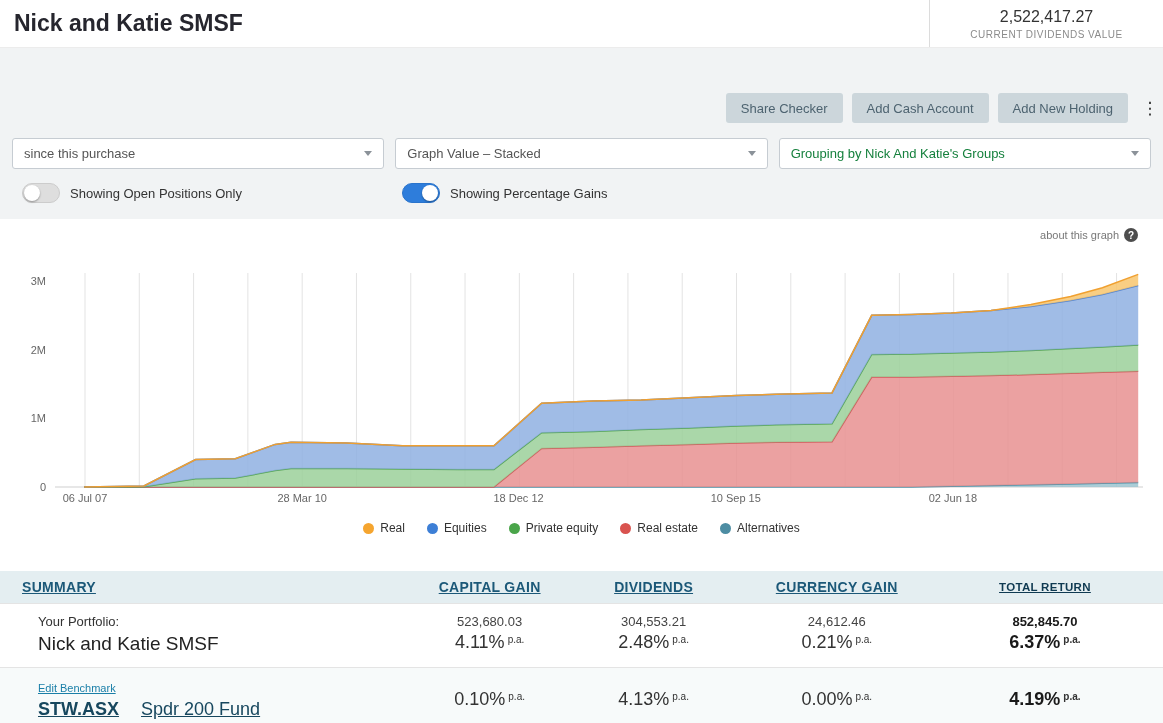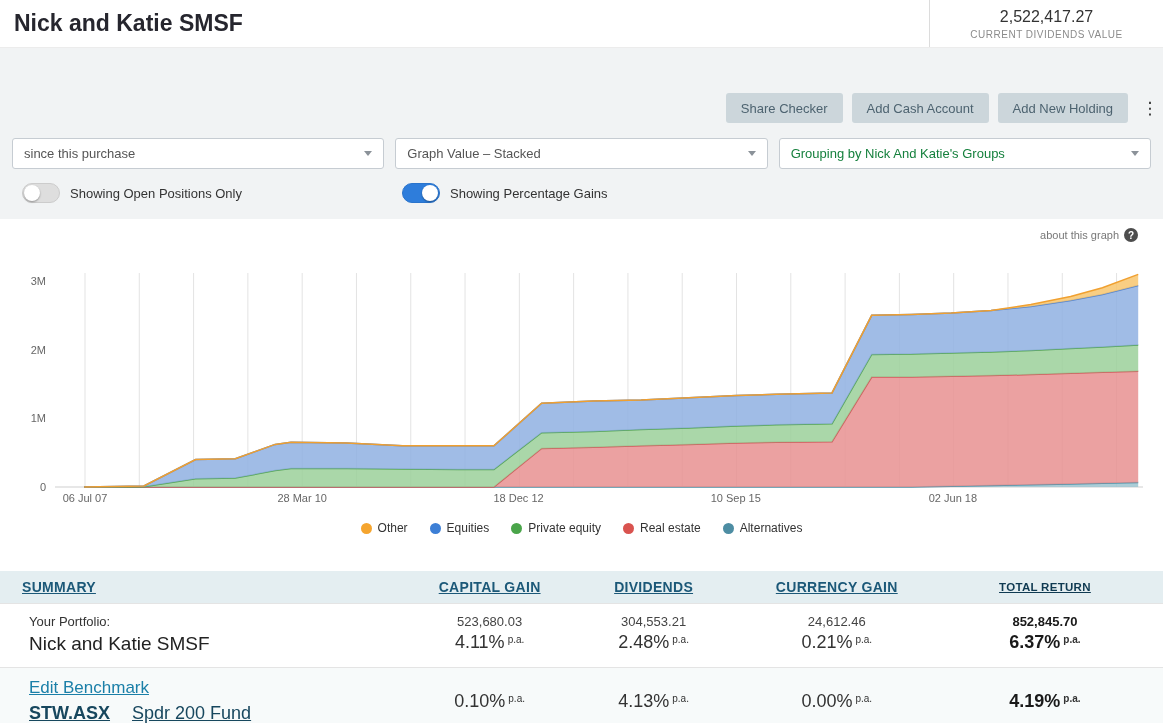--- a/index.html
+++ b/index.html
@@ -44,30 +44,30 @@
   .legend { display:flex; justify-content:center; align-items:center; gap:22px; font-size:12px; color:#333; padding:12px 0 36px; }
   .legend-item { display:flex; align-items:center; gap:6px; }
   .legend-dot { width:11px; height:11px; border-radius:50%; display:inline-block; }
 
   
   .summary table { width:100%; border-collapse:collapse; }
   .summary thead th { background:#e4eef1; color:#1b5878; font-size:14px; font-weight:bold; letter-spacing:.3px; text-align:center; padding:8px 6px; text-decoration:underline; }
   .summary thead th.left { text-align:left; padding-left:22px; }
   .summary thead th.total { color:#0f3a52; font-size:11.5px; }
   .summary td { text-align:center; vertical-align:top; padding:10px 6px 12px; border-top:1px solid #e4e4e4; }
-  .summary td.left { text-align:left; padding-left:29px; }
+  .summary td.left { text-align:left; padding-left:38px; }
   .cell-small { font-size:13px; color:#333; margin-bottom:4px; }
   .cell-big { font-size:19px; color:#222; }
   .amt { font-size:13px; color:#444; margin-bottom:3px; }
   .pct { font-size:18px; color:#333; }
   .pa { font-size:10px; color:#333; vertical-align:5px; margin-left:3px; }
   td.total .amt, td.total .pct { font-weight:bold; color:#1a1a1a; }
   tr.row-benchmark { background:#f7fafa; }
   tr.row-benchmark td { vertical-align:middle; }
-  .edit-bm { font-size:17px; color:#1a7fa8; text-decoration:underline; display:inline-block; margin-bottom:5px; cursor:pointer;text-align:center; }
+  .edit-bm { font-size:11px; color:#1a7fa8; text-decoration:underline; display:inline-block; margin-bottom:5px; cursor:pointer;text-align:center; }
   .bm-line { font-size:18px; }
   .bm-line a { color:#17475e; text-decoration:underline; cursor:pointer; }
   .bm-code { font-weight:bold; margin-right:22px; }
 </style>
 </head>
 <body>
 
 <header>
   <h1 class="page-title">Nick and Katie SMSF</h1>
   <div class="pv">
@@ -154,21 +154,21 @@
       <polyline points="84.2,244.0 143.9,243.0 195.6,216.5 235.3,215.8 275.1,201.4 291.0,199.3 346.7,200.0 402.4,202.8 458.1,202.8 493.9,202.8 541.6,160.2 593.3,158.1 641.1,157.1 688.8,154.7 736.5,152.6 776.3,151.3 832.0,149.9 871.7,72.3 911.5,71.6 951.3,70.1 991.1,67.6 1030.8,61.5 1070.6,53.4 1102.4,44.8 1138.2,31.4" fill="none" stroke="#f0a030" stroke-width="1.5"></polyline>
       <text x="85" y="259" text-anchor="middle" font-size="11" fill="#666" font-family="Liberation Sans, sans-serif">06 Jul 07</text>
       <text x="302.1715000000014" y="259" text-anchor="middle" font-size="11" fill="#666" font-family="Liberation Sans, sans-serif">28 Mar 10</text>
       <text x="518.5475000000035" y="259" text-anchor="middle" font-size="11" fill="#666" font-family="Liberation Sans, sans-serif">18 Dec 12</text>
       <text x="735.719000000005" y="259" text-anchor="middle" font-size="11" fill="#666" font-family="Liberation Sans, sans-serif">10 Sep 15</text>
       <text x="952.8905000000065" y="259" text-anchor="middle" font-size="11" fill="#666" font-family="Liberation Sans, sans-serif">02 Jun 18</text>
     </svg>
   <div class="legend" id="chart-legend">
       <span class="legend-item">
         <span class="legend-dot" style="background: rgb(245, 165, 47);"></span>
-        <span>Other</span>
+        <span>Real</span>
       </span>
       <span class="legend-item">
         <span class="legend-dot" style="background: rgb(61, 127, 214);"></span>
         <span>Equities</span>
       </span>
       <span class="legend-item">
         <span class="legend-dot" style="background: rgb(74, 165, 74);"></span>
         <span>Private equity</span>
       </span>
       <span class="legend-item">

